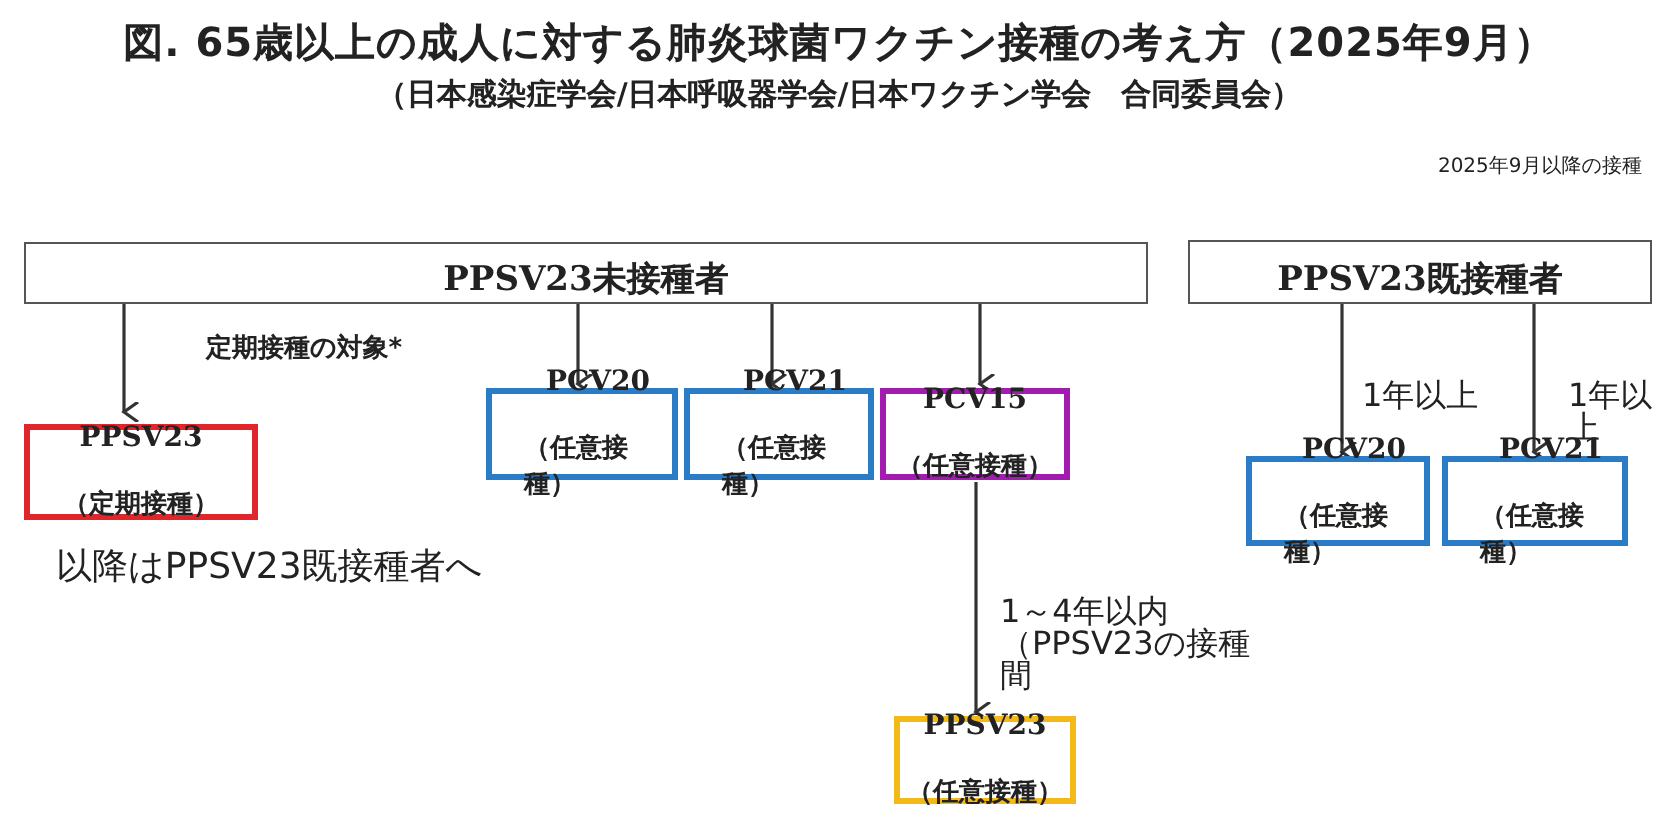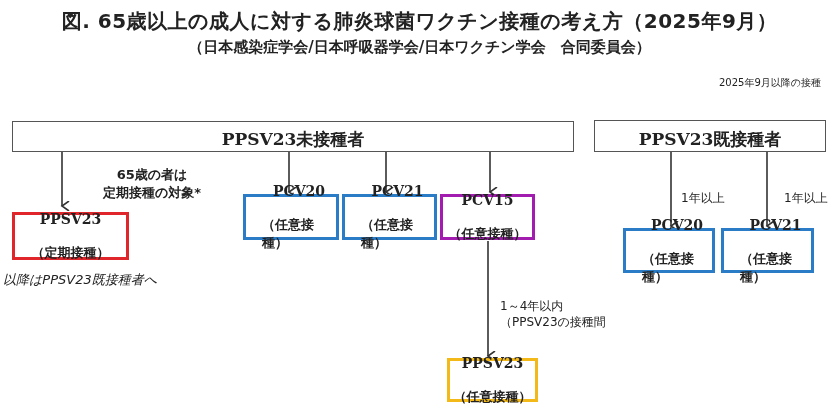--- a/index.html
+++ b/index.html
@@ -14,21 +14,21 @@
          font-family: "DejaVu Serif", serif; font-weight: bold; font-size: 17px; }
   .box { box-sizing: border-box; background: #fff; display: flex; flex-direction: column;
          align-items: center; justify-content: center; font-family: "DejaVu Serif", serif;
          font-weight: bold; line-height: 18px; }
   .box .l1 { font-size: 14px; }
   .box .l2 { font-size: 13px; font-family: "DejaVu Sans", sans-serif; font-weight: bold; margin-top: 16px; }
   .red { border: 3px solid #e0262b; }
   .blue { border: 3px solid #2b7cc6; padding-left: 16px; }
   .green { border: 3px solid #a21caf; }
   .yellow { border: 3px solid #f2b918; }
-  .label { font-size: 12px; line-height: 16px; }
+  .label { font-size: 16px; line-height: 16px; }
   .labelb { font-size: 13px; font-weight: bold; line-height: 18px; text-align: center; }
   svg.arrows { position: absolute; left: 0; top: 0; }
 </style>
 </head>
 <body>
 
 <div class="abs title">図. 65歳以上の成人に対する肺炎球菌ワクチン接種の考え方（2025年9月）</div>
 <div class="abs subtitle">（日本感染症学会/日本呼吸器学会/日本ワクチン学会　合同委員会）</div>
 <div class="abs note-top">2025年9月以降の接種</div>
 
@@ -45,29 +45,28 @@
   <line x1="488" y1="241" x2="488" y2="356" stroke="#333" stroke-width="1.6" marker-end="url(#ah)"></line>
   <line x1="671" y1="152" x2="671" y2="226" stroke="#333" stroke-width="1.6" marker-end="url(#ah)"></line>
   <line x1="767" y1="152" x2="767" y2="226" stroke="#333" stroke-width="1.6" marker-end="url(#ah)"></line>
 </svg>
 
 <div class="abs bar" style="left:12px; top:121px; width:562px; height:31px;">
   <span>PPSV23未接種者</span>
 </div>
 
 <div class="abs labelb" style="left:82px; top:166px; width:140px;">
-  <div>65歳の者は</div>
   <div>定期接種の対象*</div>
 </div>
 
 <div class="abs box red" style="left:12px; top:212px; width:117px; height:48px;">
   <div class="l1">PPSV23</div>
   <div class="l2">（定期接種）</div>
 </div>
-<div class="abs" style="left:3px; top:271px; font-size:13px;font-style:italic;">以降はPPSV23既接種者へ</div>
+<div class="abs" style="left:28px; top:271px; font-size:18px;">以降はPPSV23既接種者へ</div>
 
 <div class="abs box blue" style="left:243px; top:194px; width:96px; height:46px;">
   <div class="l1">PCV20</div>
   <div class="l2">（任意接種）</div>
 </div>
 <div class="abs box blue" style="left:342px; top:194px; width:95px; height:46px;">
   <div class="l1">PCV21</div>
   <div class="l2">（任意接種）</div>
 </div>
 <div class="abs box green" style="left:440px; top:194px; width:95px; height:46px;">

